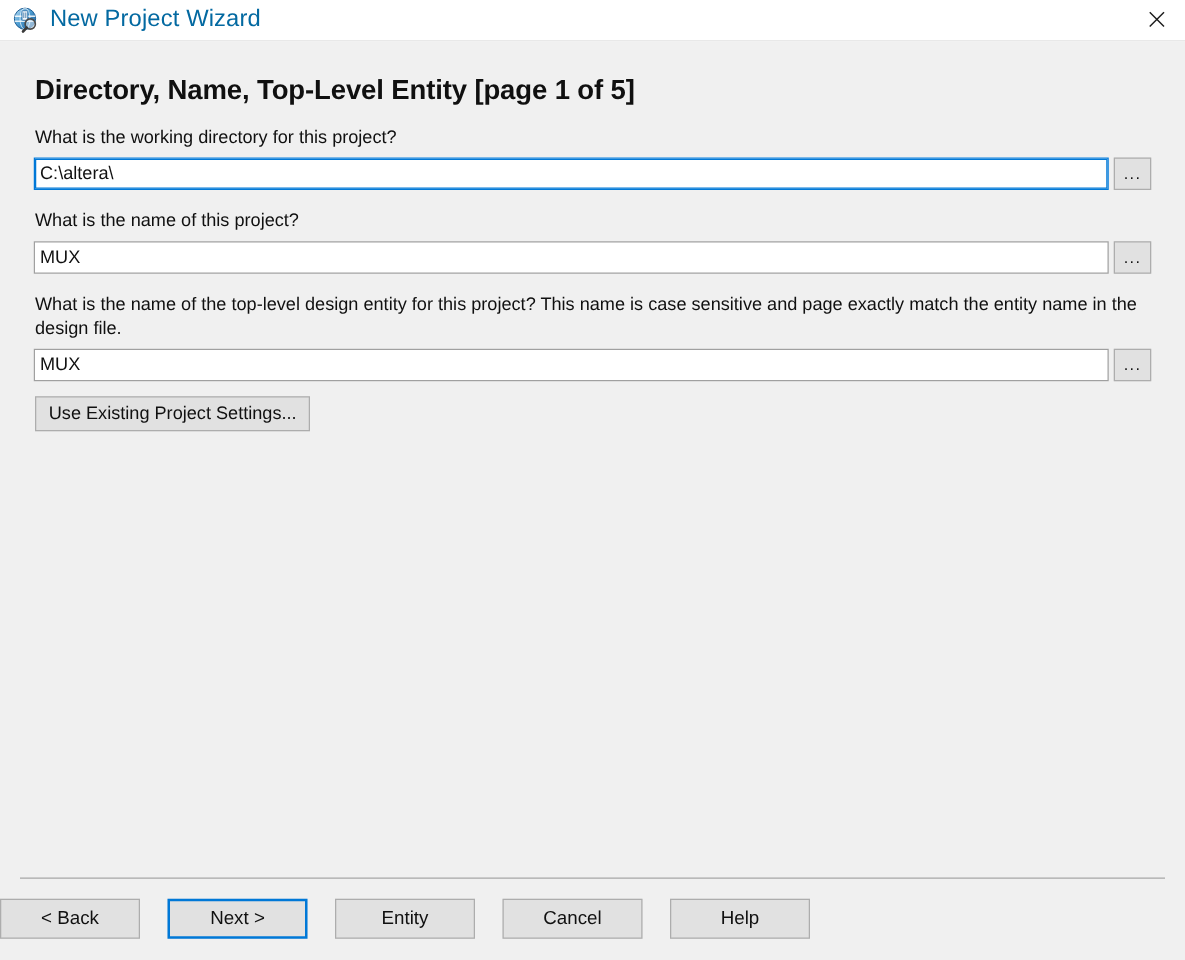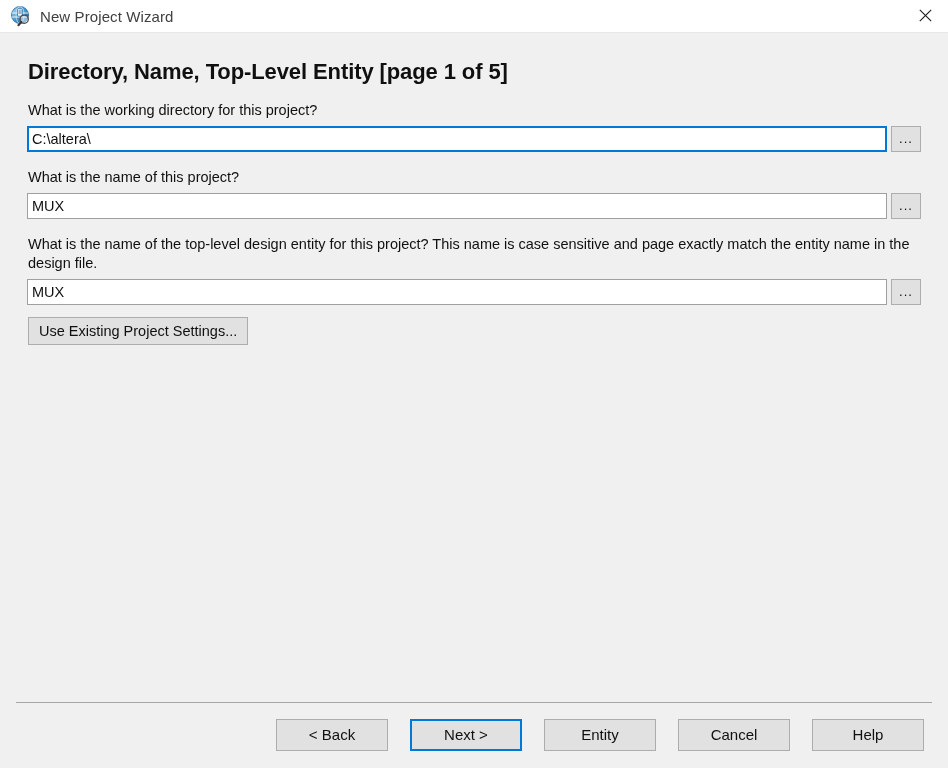--- a/index.html
+++ b/index.html
@@ -37,22 +37,22 @@
   }
   .titlebar-icon {
     width: 22px;
     height: 22px;
     margin-left: 10px;
     margin-right: 8px;
     flex: 0 0 auto;
     position: relative;
   }
   .titlebar-title {
-    font-size: 15px;
-    color: #404040;
+    font-size: 19px;
+    color: #0369a1;
     letter-spacing: 0.1px;
     white-space: nowrap;
   }
   .titlebar-close {
     position: absolute;
     right: 0;
     top: 0;
     width: 46px;
     height: 31px;
     display: flex;
@@ -162,21 +162,21 @@
     top: 6px;
     height: 1px;
     background: #a6a6a6;
   }
   .footer-buttons {
     position: absolute;
     left: 0;
     right: 16px;
     top: 23px;
     display: flex;
-    justify-content: flex-end;
+    justify-content: flex-start;
     gap: 22px;
     padding-right: 8px;
   }
   .footer-btn {
     width: 112px;
     height: 32px;
     box-sizing: border-box;
     border: 1px solid #adadad;
     background: #e1e1e1;
     color: #101010;

